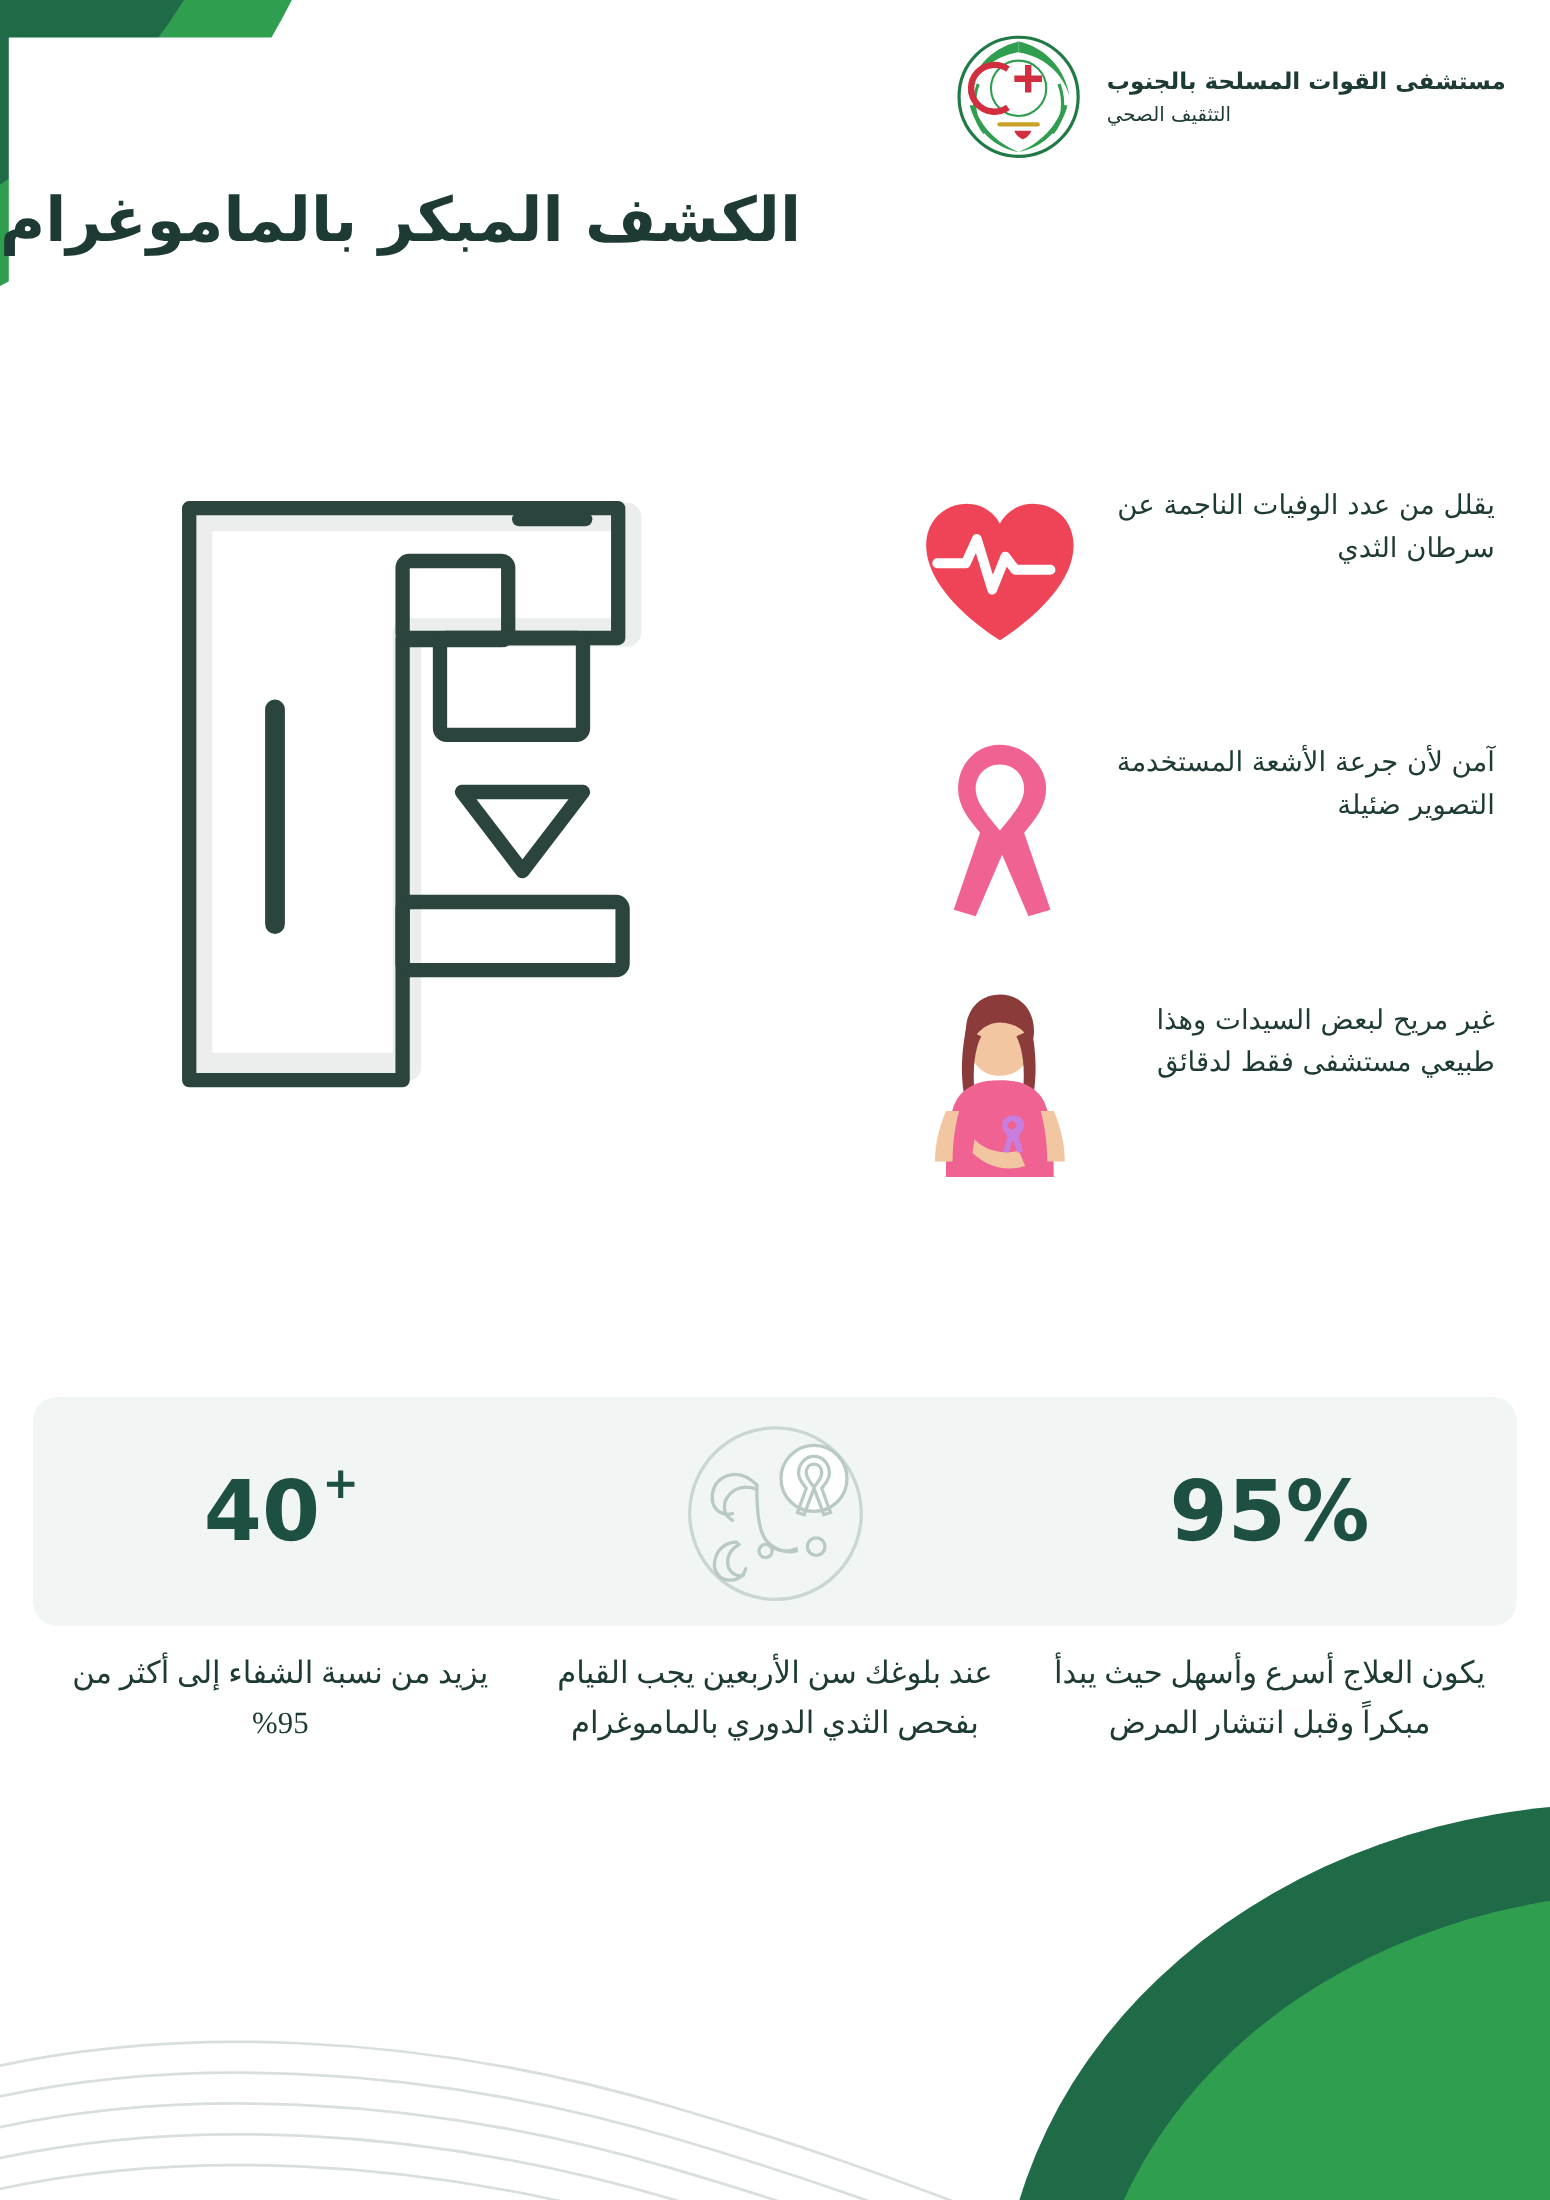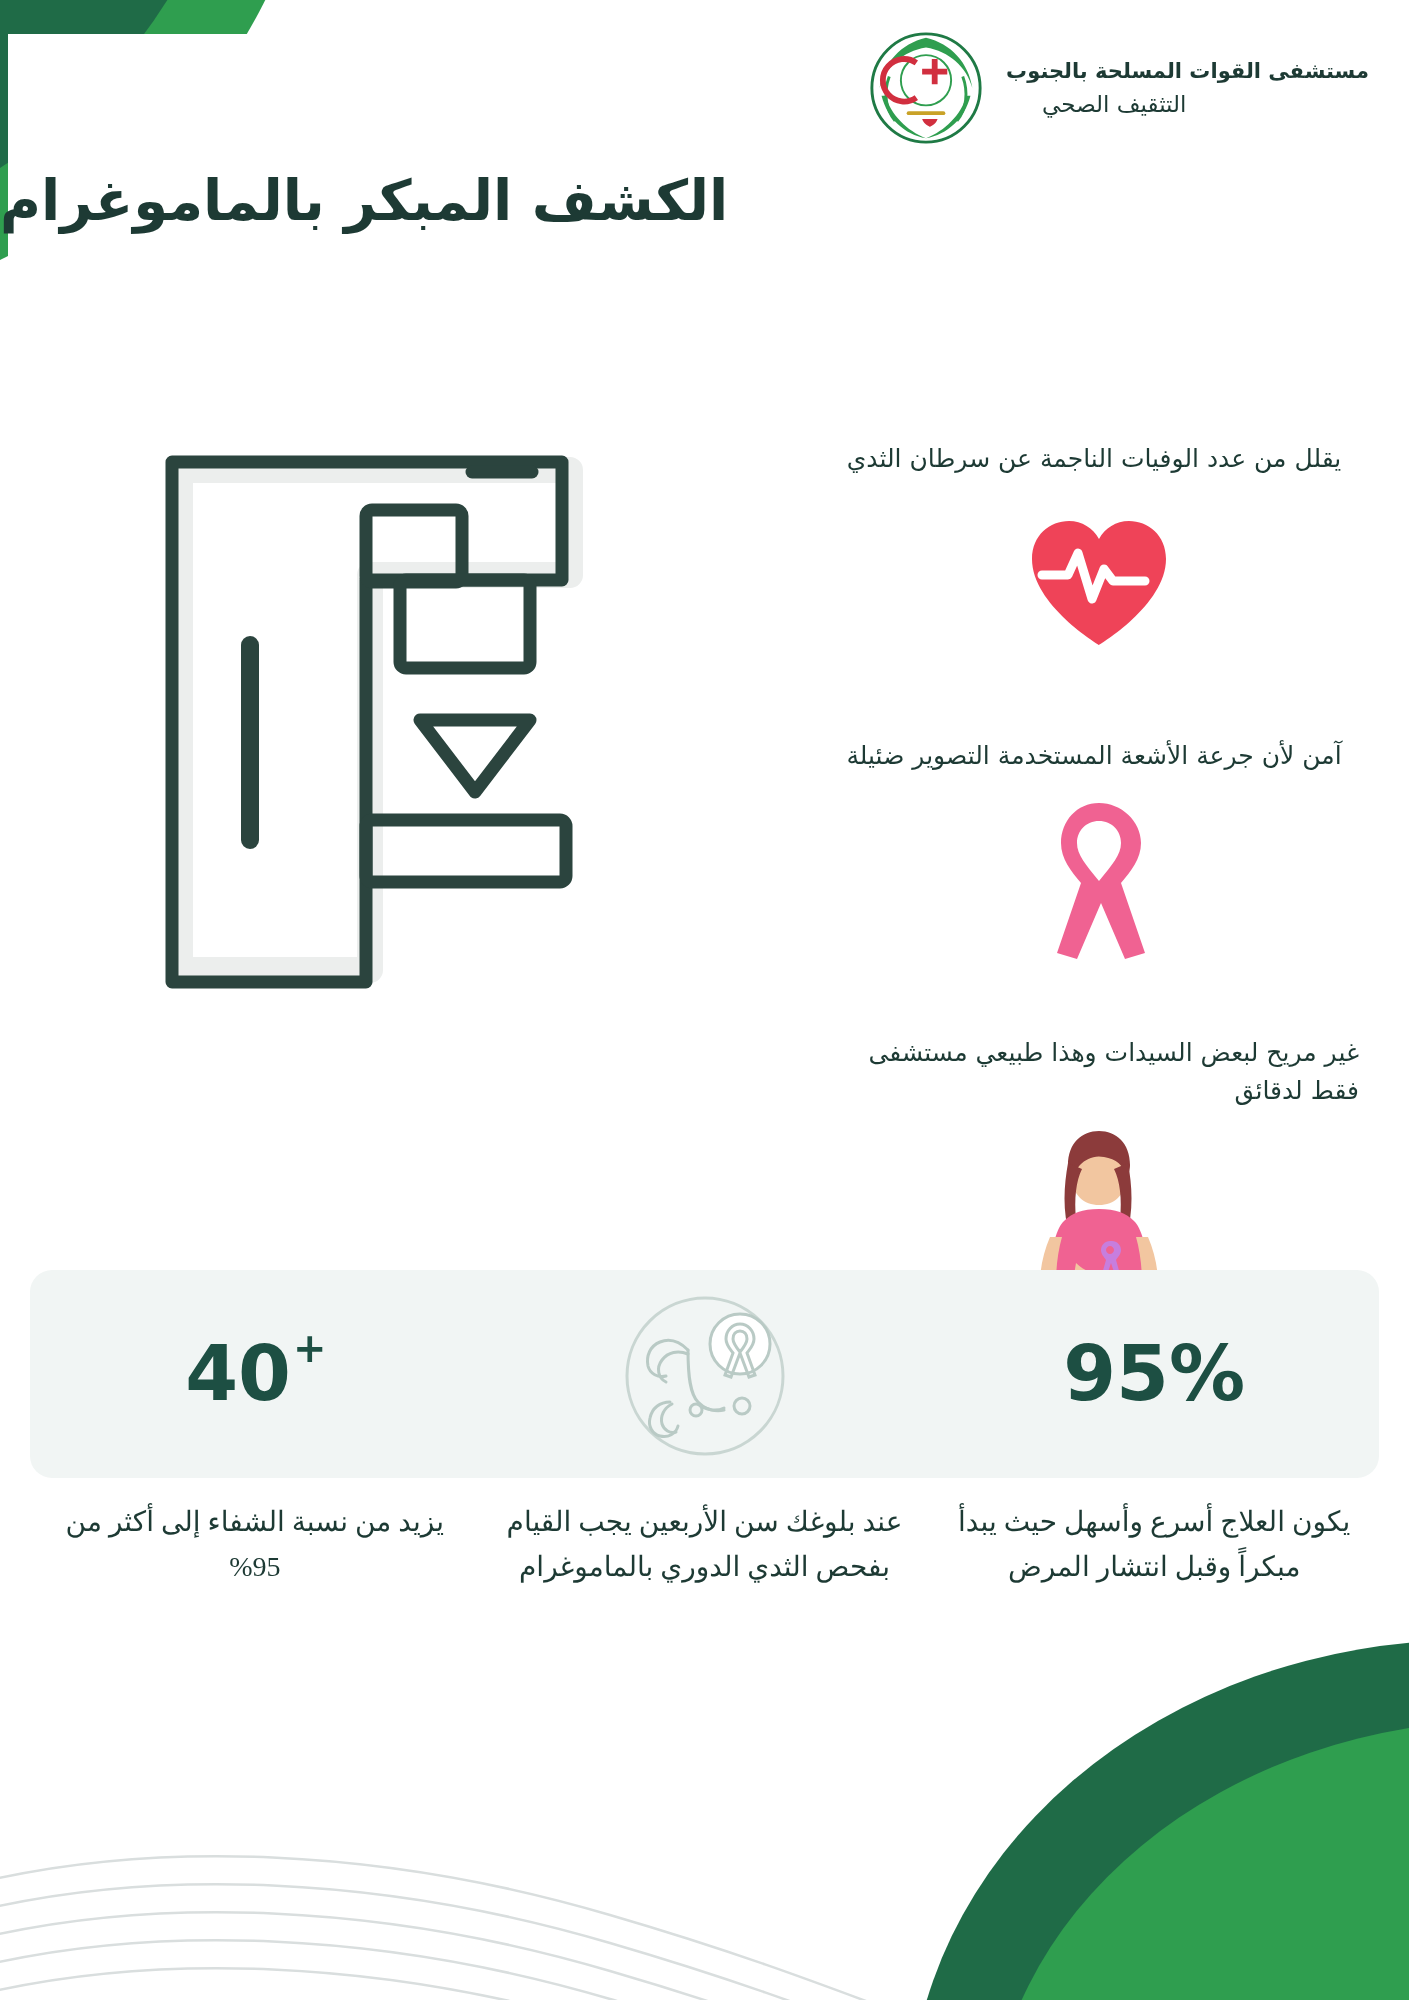--- a/index.html
+++ b/index.html
@@ -99,24 +99,23 @@
     direction: rtl;
   }
   .org-name {
     font-size: 21px;
     font-weight: bold;
     color: #1d3a34;
     margin-bottom: 8px;
     white-space: nowrap;
   }
   .dept-name {
-    font-size: 23px;
+    font-size: 18px;
     color: #1d3a34;
     white-space: nowrap;
-    margin-left: 36px;
   }
   .logo {
     width: 116px;
     height: 116px;
     flex: 0 0 auto;
   }
 
   
   .title {
     position: absolute;
@@ -134,25 +133,23 @@
   
   .features {
     position: absolute;
     top: 440px;
     right: 40px;
     width: 540px;
     z-index: 5;
   }
   .feature {
     display: flex;
-    align-items: center;
     gap: 24px;
     margin-bottom: 74px;
     direction: rtl;
-    flex-direction: column;
   }
   .feature:last-child { margin-bottom: 0; }
   .feature-text {
     flex: 1;
     text-align: right;
     font-size: 25px;
     line-height: 1.55;
     color: #1d3a34;
     padding-right: 10px;
   }

